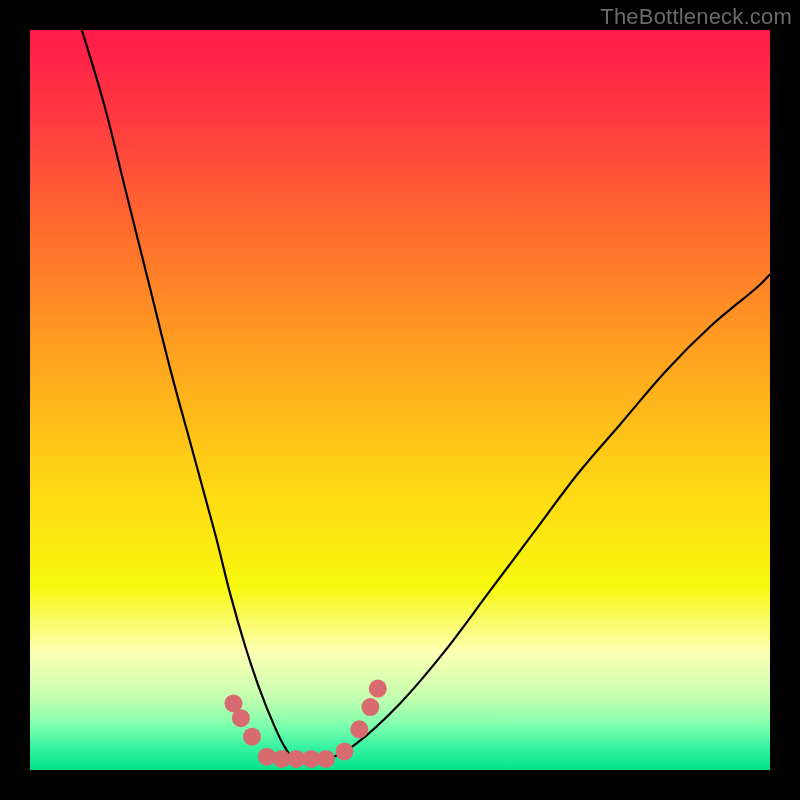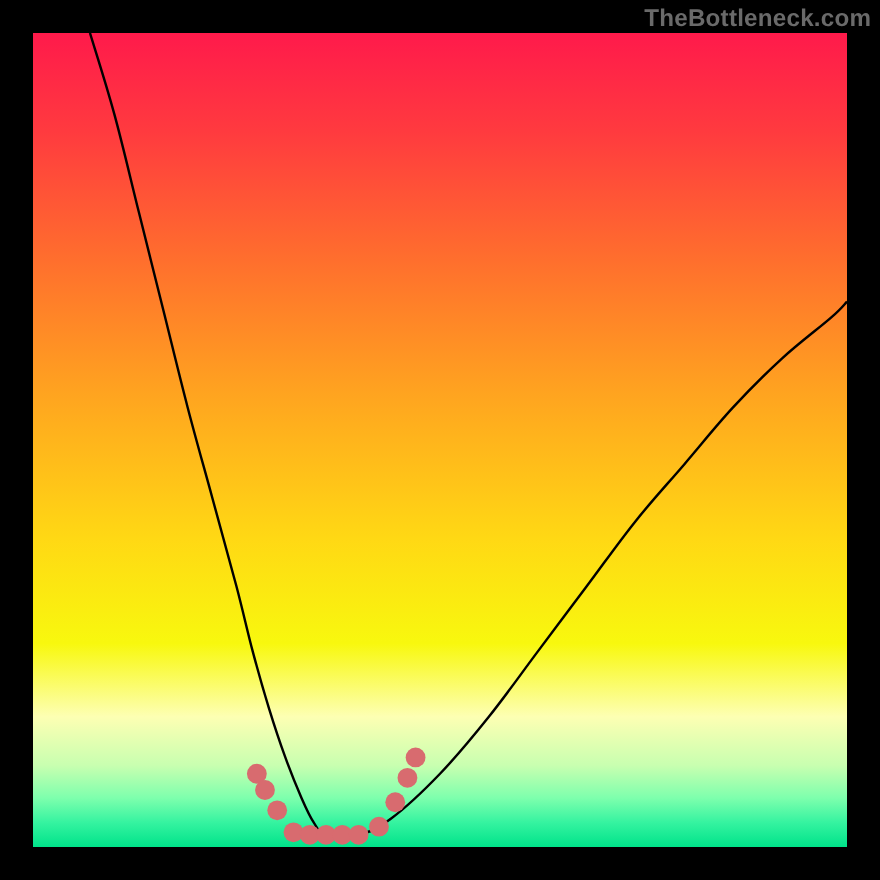--- a/index.html
+++ b/index.html
@@ -32,21 +32,21 @@
     width: 740px;
     height: 740px;
   }
   .watermark {
     position: absolute;
     top: 4px;
     right: 8px;
     color: #6a6a6a;
     font-size: 22px;
     letter-spacing: 0.2px;
-    font-weight: 700;
+    font-weight: 400;
     margin-left: 16px;
   }
 </style>
 </head>
 <body>
 
 <div class="watermark">TheBottleneck.com</div>
 
 <div class="frame">
 

